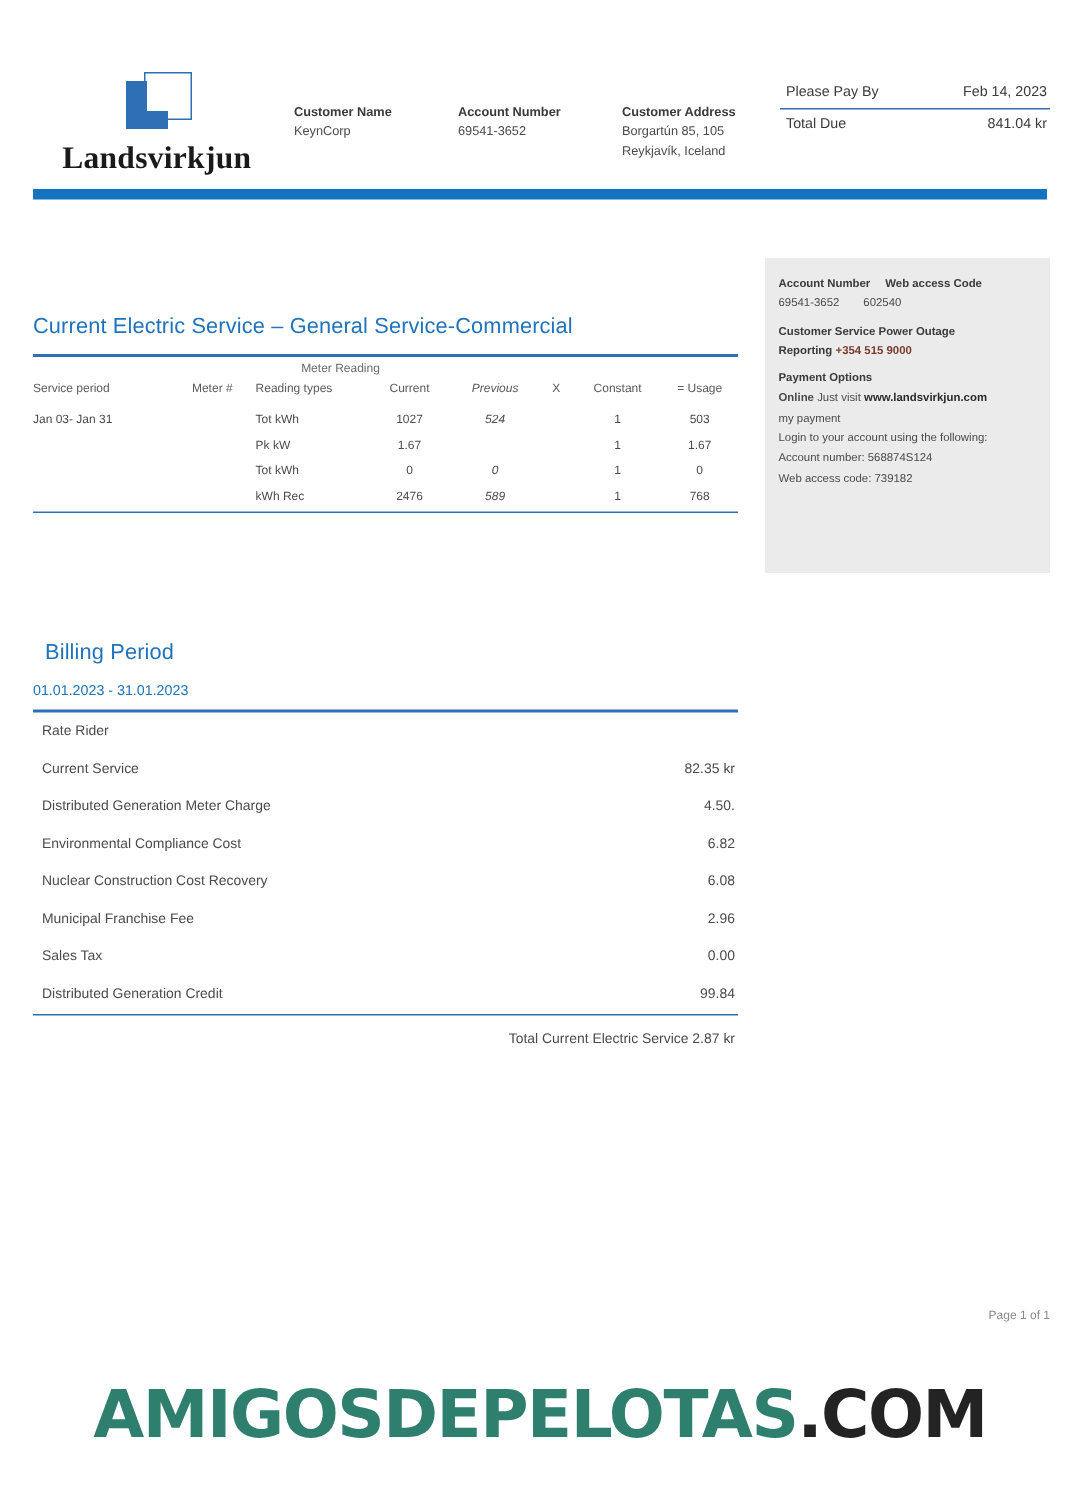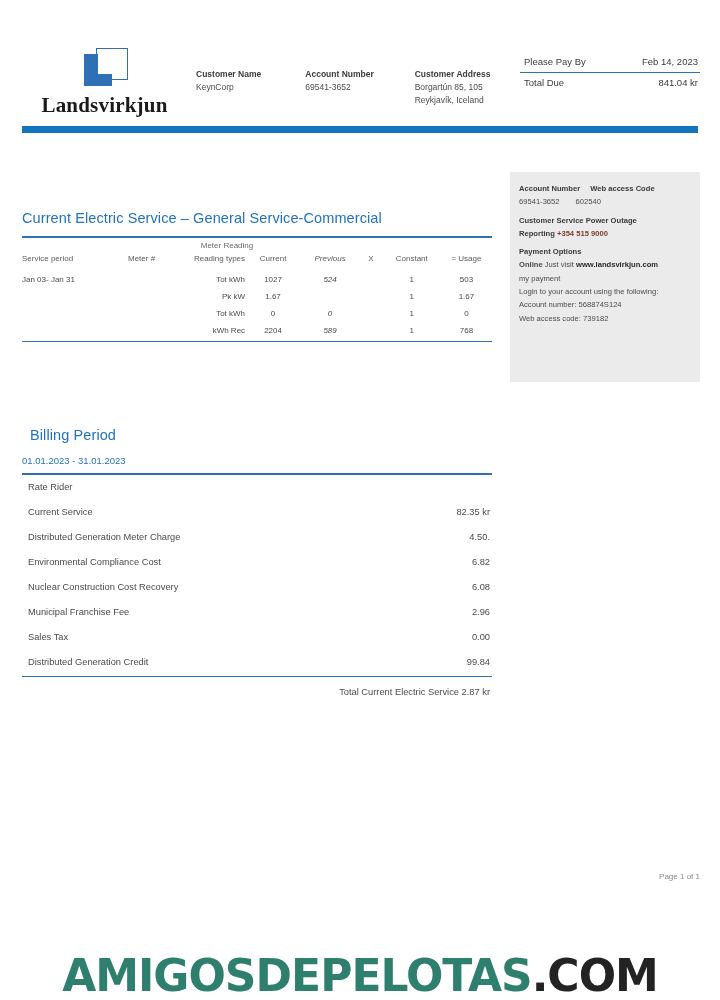--- a/index.html
+++ b/index.html
@@ -153,21 +153,21 @@
     padding: 2px 0 8px 0;
     white-space: nowrap;
   }
   table.meter td {
     text-align: center;
     padding: 4px 0;
     white-space: nowrap;
   }
   table.meter th.c-period, table.meter td.c-period { text-align: left; width: 96px; }
   table.meter th.c-meter,  table.meter td.c-meter  { width: 62px; }
-  table.meter th.c-type,   table.meter td.c-type   { width: 78px; text-align: right; }
+  table.meter th.c-type,   table.meter td.c-type   { width: 78px; text-align: left; }
   table.meter th.c-cur,    table.meter td.c-cur    { width: 60px; }
   table.meter th.c-prev,   table.meter td.c-prev   { width: 62px; font-style: italic; }
   table.meter th.c-x,      table.meter td.c-x      { width: 26px; }
   table.meter th.c-const,  table.meter td.c-const  { width: 62px; }
   table.meter th.c-usage,  table.meter td.c-usage  { width: 54px; }
 
   
   .sidebar {
     position: absolute;
     left: 510px; top: 172px;
@@ -228,21 +228,21 @@
   .pagenum {
     position: absolute;
     left: 0; top: 872px;
     width: 700px;
     text-align: right;
     font-size: 8px;
     color: #8a8a8a;
   }
   .watermark {
     position: absolute;
-    left: 0; top: 950px;
+    left: 0; top: 918px;
     width: 720px;
     text-align: center;
     font-family: "DejaVu Sans", sans-serif;
     font-size: 44px;
     font-weight: 700;
     letter-spacing: -1px;
     white-space: nowrap;
   }
   .watermark .wm-main { color: #2f7f6f; }
   .watermark .wm-tld  { color: #232323; }
@@ -340,21 +340,21 @@
           <td class="c-cur">0</td>
           <td class="c-prev">0</td>
           <td class="c-x"></td>
           <td class="c-const">1</td>
           <td class="c-usage">0</td>
         </tr>
         <tr>
           <td class="c-period"></td>
           <td class="c-meter"></td>
           <td class="c-type">kWh Rec</td>
-          <td class="c-cur">2204</td>
+          <td class="c-cur">2476</td>
           <td class="c-prev">589</td>
           <td class="c-x"></td>
           <td class="c-const">1</td>
           <td class="c-usage">768</td>
         </tr>
       </tbody>
     </table>
     <div class="meter-bottom-rule"></div>
   </div>
 

